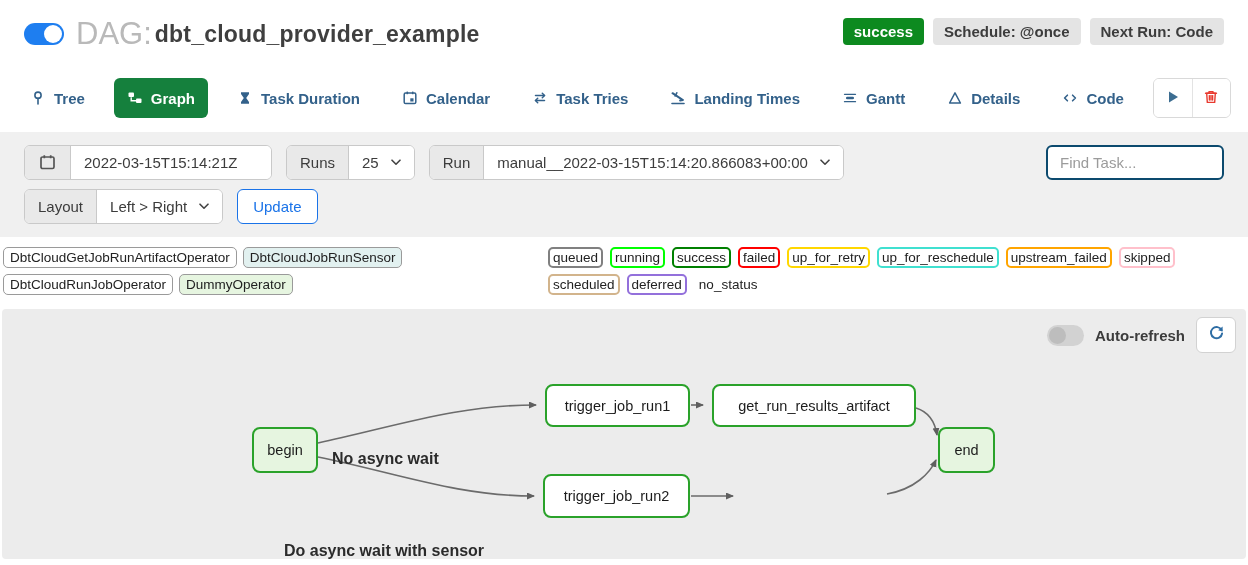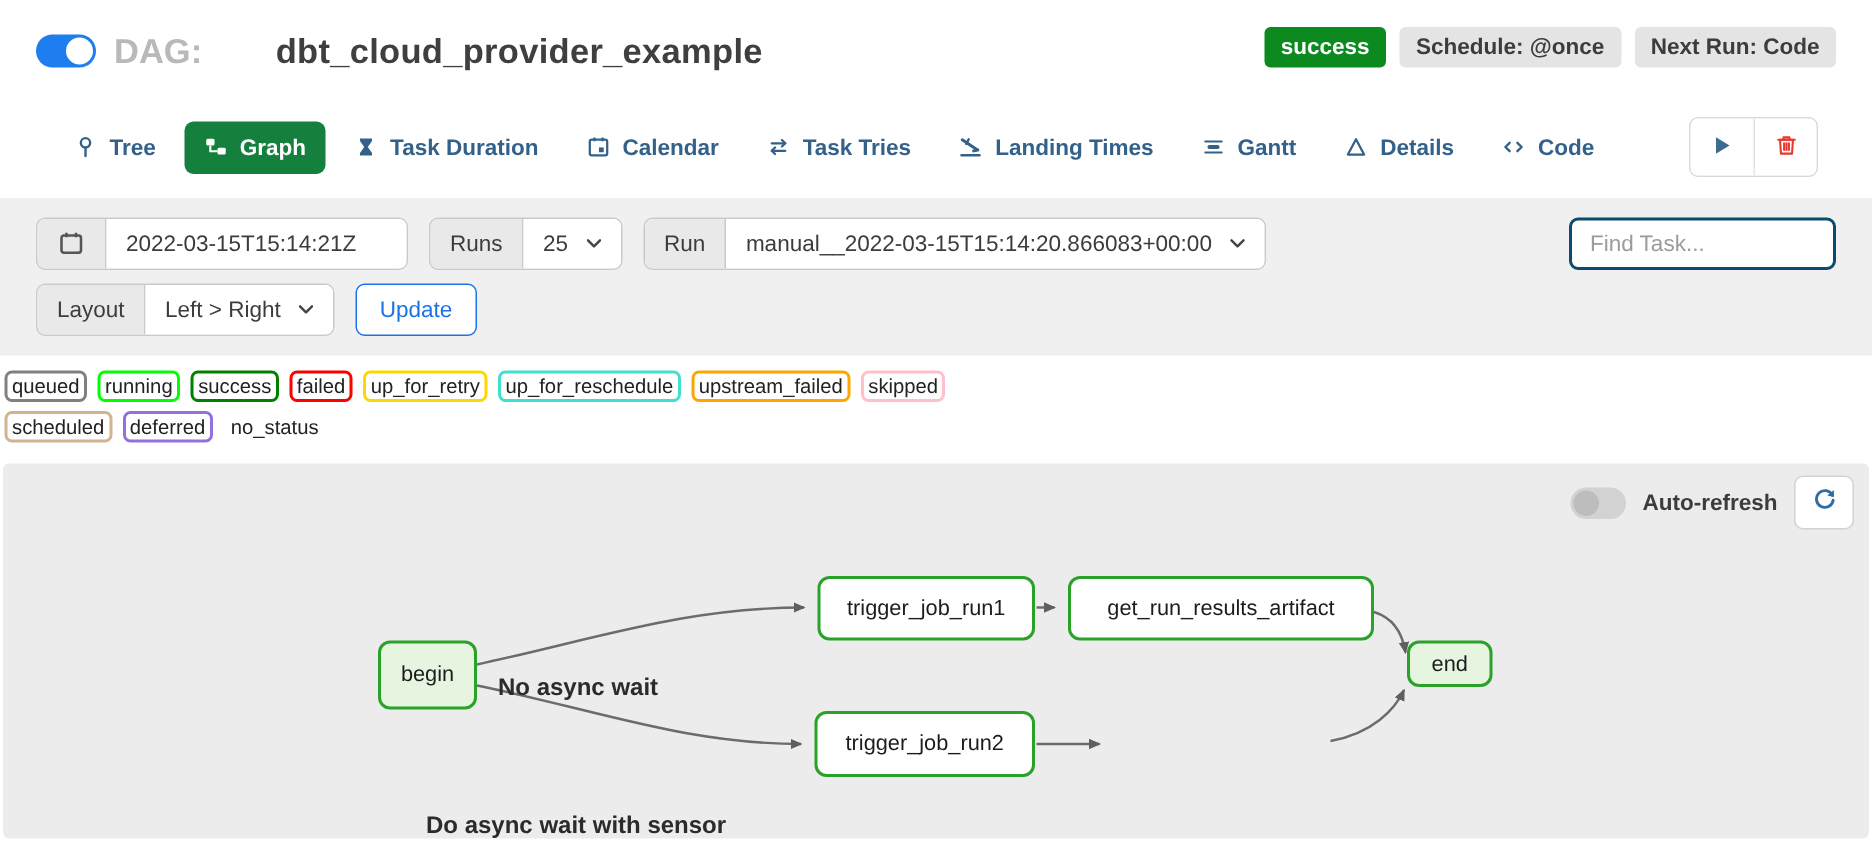--- a/index.html
+++ b/index.html
@@ -7,29 +7,29 @@
   body {
     width:1248px; height:565px; overflow:hidden; position:relative;
     background:#ffffff; color:#3c3c3c;
     font-family:"Liberation Sans", "DejaVu Sans", sans-serif;
   }
 
   
   .header { display:flex; align-items:center; padding:16px 24px 0 24px; height:52px; }
   .toggle { width:40px; height:22px; border-radius:11px; position:relative; margin-right:12px; cursor:pointer; flex:0 0 auto; }
   .toggle-knob { position:absolute; right:2px; top:2px; width:18px; height:18px; border-radius:50%; background:#fff; }
-  .dag-prefix { font-size:23px; font-weight:700; color:#b9b9b9; margin-right:17px; }
-  .dag-title { font-size:23px; font-weight:700; color:#3f3f3f; letter-spacing:.2px;margin-left:32px; }
+  .dag-prefix { font-size:31px; font-weight:400; color:#b9b9b9; margin-right:3px; }
+  .dag-title { font-size:23px; font-weight:700; color:#3f3f3f; letter-spacing:.2px; }
   .header-badges { margin-left:auto; display:flex; gap:9px; align-self:flex-start; margin-top:2px; }
   .badge { border-radius:4px; padding:5px 11px; font-size:15px; font-weight:600; white-space:nowrap; }
   .badge-gray { background:#e4e4e4; color:#3c3c3c; }
   .badge-success { color:#ffffff; }
 
   
-  .tabs-row { display:flex; align-items:center; gap:6px; padding:0 36px; margin-top:26px; height:40px; }
+  .tabs-row { display:flex; gap:16px; padding:0 17px; margin-top:26px; height:40px; }
   .tab { display:flex; align-items:center; gap:8px; padding:9px 13px; border-radius:6px;
          font-size:15px; font-weight:600; cursor:pointer; white-space:nowrap; }
   .tab svg { display:block; }
   .tab.active { color:#ffffff; }
   .tab-actions { margin-left:auto; display:flex; border:1px solid #d9d9d9; border-radius:6px; overflow:hidden; background:#fff; }
   .tab-actions button { width:42px; height:38px; border:none; background:#fff; display:flex; align-items:center; justify-content:center; cursor:pointer; padding:0; }
   .tab-actions button + button { border-left:1px solid #e3e3e3; }
 
   
   .filter-panel { margin-top:14px; background:#f0f0f0; padding:13px 24px; display:flex; flex-direction:column; gap:9px; }
@@ -225,20 +225,26 @@
         <svg width="10" height="7" viewBox="0 0 10 7">
             <path d="M1 1.2 L5 5.2 L9 1.2" fill="none" stroke="#444" stroke-width="1.6" stroke-linecap="round" stroke-linejoin="round"></path>
           </svg>
       </div>
     </div>
     <button class="update-btn" style="color: rgb(26, 115, 232); border-color: rgb(26, 115, 232);">Update</button>
   </div>
 </div>
 
 <div class="legend">
+  <div class="legend-operators">
+    <span class="op-badge" style="background-color: rgb(255, 255, 255);">DbtCloudGetJobRunArtifactOperator</span>
+    <span class="op-badge" style="background-color: rgb(226, 241, 240);">DbtCloudJobRunSensor</span>
+    <span class="op-badge" style="background-color: rgb(255, 255, 255);">DbtCloudRunJobOperator</span>
+    <span class="op-badge" style="background-color: rgb(230, 245, 224);">DummyOperator</span>
+  </div>
   <div class="legend-statuses">
     <span class="st-badge" style="border-color: rgb(128, 128, 128);">queued</span>
     <span class="st-badge" style="border-color: rgb(0, 255, 0);">running</span>
     <span class="st-badge" style="border-color: rgb(0, 128, 0);">success</span>
     <span class="st-badge" style="border-color: rgb(255, 0, 0);">failed</span>
     <span class="st-badge" style="border-color: rgb(255, 215, 0);">up_for_retry</span>
     <span class="st-badge" style="border-color: rgb(64, 224, 208);">up_for_reschedule</span>
     <span class="st-badge" style="border-color: rgb(255, 165, 0);">upstream_failed</span>
     <span class="st-badge" style="border-color: rgb(255, 192, 203);">skipped</span>
     <span class="st-badge" style="border-color: rgb(210, 180, 140);">scheduled</span>
@@ -264,21 +270,21 @@
     </g>
   </svg>
 
   <div class="edge-label" style="left:330px; top:105px;">No async wait</div>
   <div class="edge-label" style="left:282px; top:197px;">Do async wait with sensor</div>
 
   <div class="node" style="left: 250px; top: 118px; width: 66px; height: 46px; background-color: rgb(230, 245, 224); border-color: rgb(42, 162, 42);">begin</div>
   <div class="node" style="left: 543px; top: 75px; width: 145px; height: 43px; background-color: rgb(255, 255, 255); border-color: rgb(42, 162, 42);">trigger_job_run1</div>
   <div class="node" style="left: 710px; top: 75px; width: 204px; height: 43px; background-color: rgb(255, 255, 255); border-color: rgb(42, 162, 42);">get_run_results_artifact</div>
   <div class="node" style="left: 541px; top: 165px; width: 147px; height: 44px; background-color: rgb(255, 255, 255); border-color: rgb(42, 162, 42);">trigger_job_run2</div>
-  <div class="node" style="left: 936px; top: 118px; width: 57px; height: 31px; background-color: rgb(230, 245, 224); border-color: rgb(42, 162, 42);">end</div>
+  <div class="node" style="left: 936px; top: 118px; width: 57px; height: 46px; background-color: rgb(230, 245, 224); border-color: rgb(42, 162, 42);">end</div>
 
   <div class="autorefresh">
     <div class="ar-toggle">
         <div class="ar-knob"></div>
       </div>
     <span class="ar-label">Auto-refresh</span>
     <button class="refresh-btn" style="color: rgb(46, 109, 164);">
       <span><svg width="17" height="17" viewBox="0 0 17 17">
             <path d="M13.6 5.2 A5.6 5.6 0 1 0 14.1 8.5" fill="none" stroke="currentColor" stroke-width="1.9" stroke-linecap="round"></path>
             <polygon points="14.6,1.6 14.6,6.4 10.2,5.3" fill="currentColor"></polygon>

